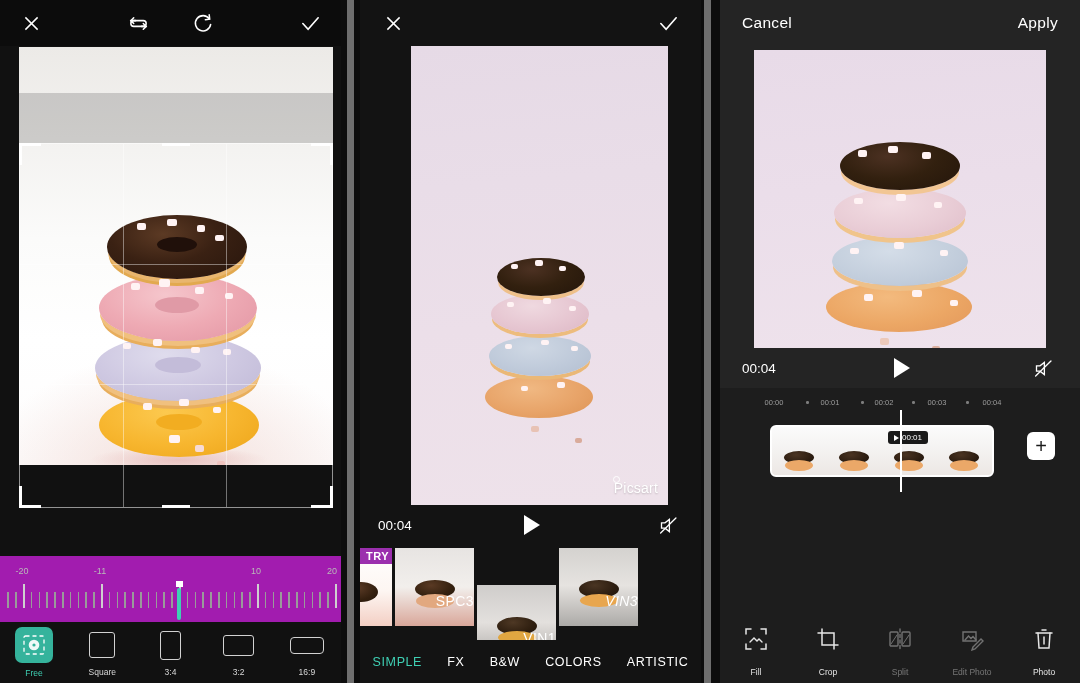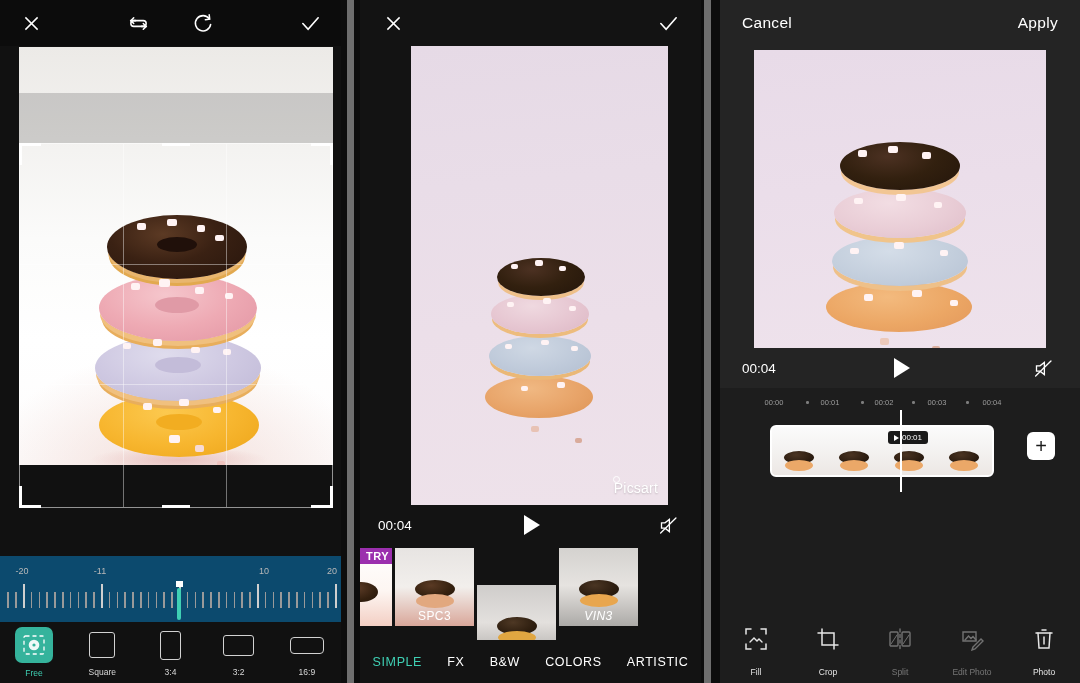--- a/index.html
+++ b/index.html
@@ -4,21 +4,21 @@
 <style>
   * { box-sizing: border-box; margin: 0; padding: 0; }
   html, body {
     width: 1080px; height: 683px;
     background: #0d0d0d;
     font-family: "Liberation Sans", sans-serif;
     overflow: hidden;
   }
   .screens { display: flex; width: 1080px; height: 683px; }
   .panel { position: relative; height: 683px; overflow: hidden; background: #111111; }
-  .panel-1 { width: 341px; background: #0c4a6e; }
+  .panel-1 { width: 341px; background: #a21caf; }
   .divider { width: 19px; height: 683px; background: #0d0d0d; position: relative; flex: 0 0 19px; }
   .divider::after {
     content: ""; position: absolute; left: 6px; top: 0; width: 7px; height: 683px;
     background: #6e6e6e;
   }
   .panel-2 { width: 341px; background: #131313; }
   .divider2 { width: 19px; height: 683px; background: #0d0d0d; position: relative; flex: 0 0 19px; }
   .divider2::after {
     content: ""; position: absolute; left: 3px; top: 0; width: 7px; height: 683px;
     background: #6e6e6e;
@@ -173,22 +173,22 @@
   .filters {
     position: absolute; top: 548px; left: 0; width: 341px; height: 82px;
     display: flex; gap: 3px; padding-left: 0px;
   }
   .fthumb {
     position: relative; width: 79px; height: 78px; overflow: hidden; flex: 0 0 auto;
     background: #cfcfcf;
   }
   .fthumb.cut { width: 32px; margin-left: 0; }
   .fthumb .fname {
-    position: absolute; bottom: 3px; left: 0; right: 0; text-align: center;
-    color: #ffffff; font-size: 12px; letter-spacing: .4px;
+    position: absolute; bottom: 17px; left: 0; right: 0; text-align: right;
+    color: #ffffff; font-size: 14px; letter-spacing: .4px;
   }
   .fthumb.sel { border: 2px solid #3fd0b4; }
   .try-badge {
     position: absolute; top: 0; left: 0; background: #9b2fae; color: #ffffff;
     font-size: 11px; font-weight: bold; padding: 2px 6px; letter-spacing: .5px;
   }
   .tabs {
     position: absolute; top: 640px; left: 0; width: 341px; height: 43px;
     display: flex; align-items: center; justify-content: space-around; background: #131313;
   }
@@ -317,21 +317,21 @@
         <div class="handle" style="left:50%;margin-left:-14px;bottom:-1px;width:28px;height:3px;"></div>
         <div class="handle" style="right:-1px;bottom:-1px;width:22px;height:3px;"></div>
         <div class="handle" style="right:-1px;bottom:-1px;width:3px;height:22px;"></div>
       </div>
     </div>
 
     <div class="ruler-wrap">
       <div class="ruler-labels">
         <span style="left:22px">-20</span>
         <span style="left:100px">-11</span>
-        <span style="left:264px">10</span>
+        <span style="left:256px">10</span>
         <span style="left:332px">20</span>
       </div>
       <div class="ticks" id="ticks">
           <div class="tick" style="left: 7.4px; height: 16px;"></div>
           <div class="tick" style="left: 15.2px; height: 16px;"></div>
           <div class="tick major" style="left: 23px; height: 24px;"></div>
           <div class="tick" style="left: 30.8px; height: 16px;"></div>
           <div class="tick" style="left: 38.6px; height: 16px;"></div>
           <div class="tick" style="left: 46.4px; height: 16px;"></div>
           <div class="tick" style="left: 54.2px; height: 16px;"></div>

